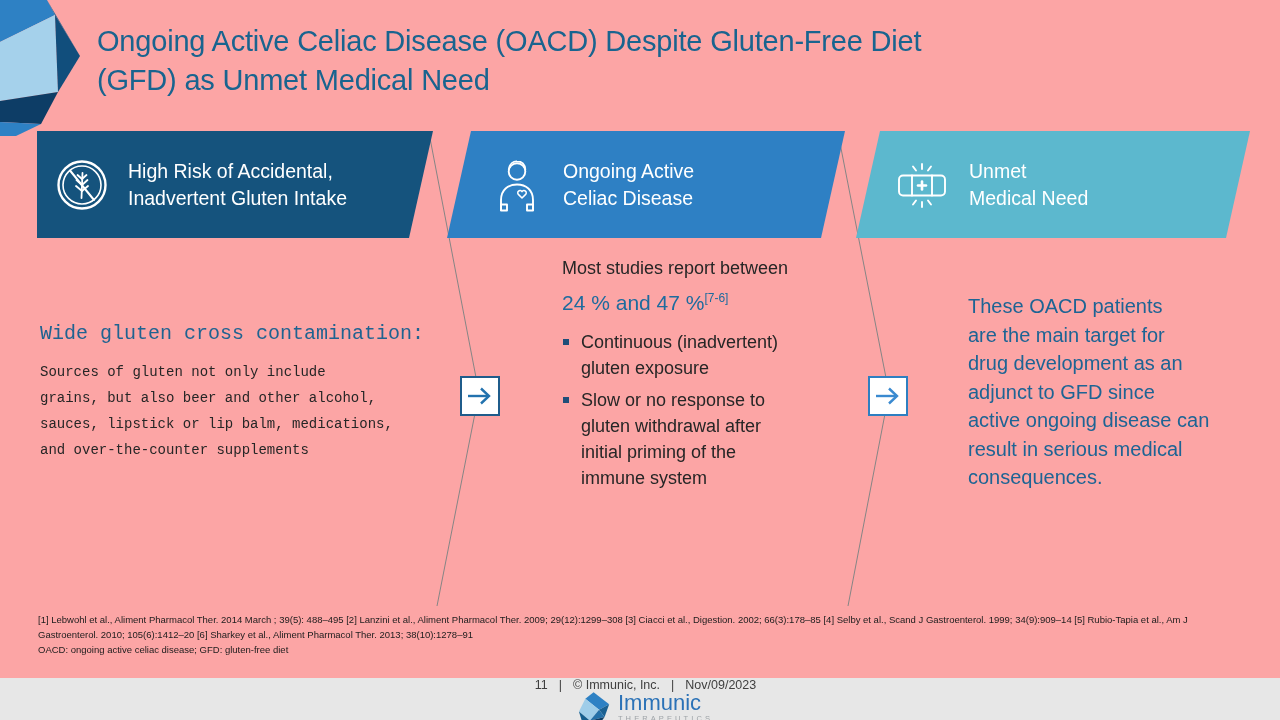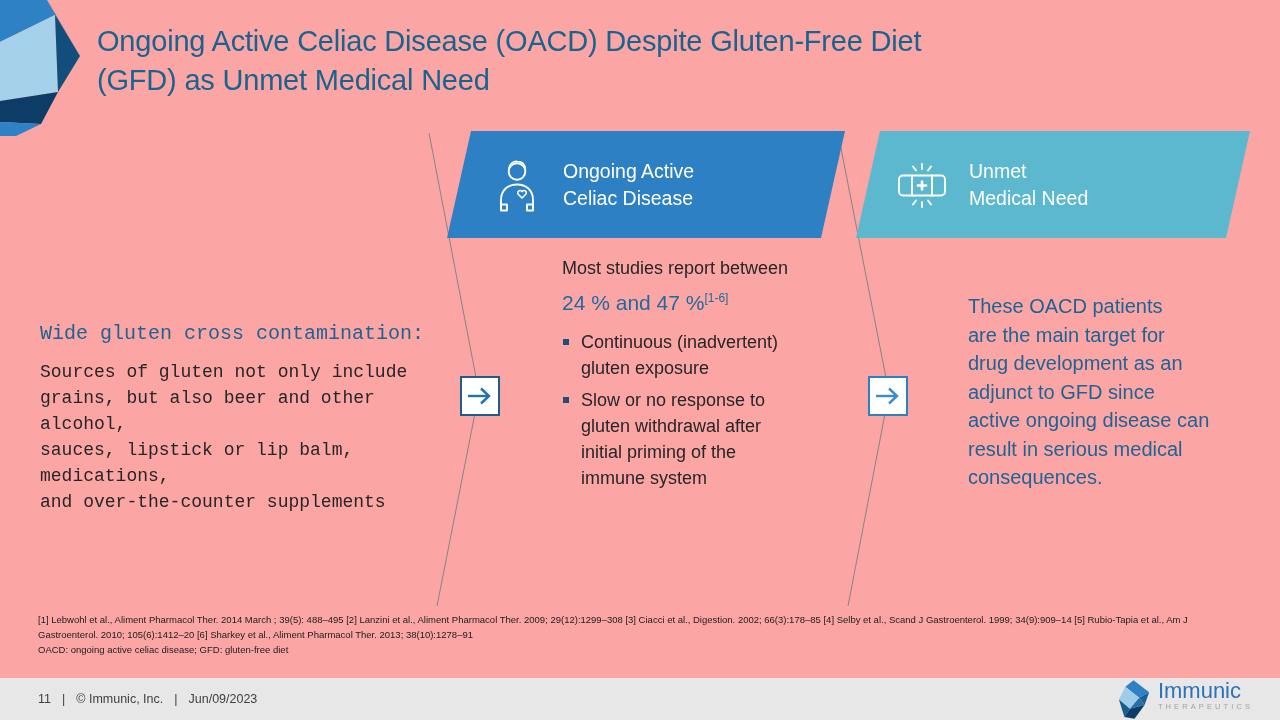--- a/index.html
+++ b/index.html
@@ -41,21 +41,21 @@
   .arrow-box {
     position:absolute; top:376px; width:40px; height:40px; background:#fff;
     display:flex; align-items:center; justify-content:center; box-sizing:border-box;
   }
   .arrow-box1 { left:460px; border:2px solid #1F5C8B; }
   .arrow-box2 { left:868px; border:2px solid #2E7FC1; }
 
   
   .col-left { position:absolute; left:40px; top:322px; width:390px;font-family:Liberation Mono, monospace; }
   .col-left h2 { margin:0; font-size:20px; font-weight:400; color:#1F6391; }
-  .col-left p  { margin:14px 0 0; font-size:18px; line-height:26px; color:#262626; white-space:pre-line; }
+  .col-left p  { margin:14px 0 0; font-size:14px; line-height:26px; color:#262626; white-space:pre-line; }
 
   .col-mid { position:absolute; left:562px; top:255px; width:262px; color:#262626; }
   .mid-intro { margin:0; font-size:18px; line-height:27px; }
   .mid-stat  { margin:2px 0 0; font-size:21px; line-height:28px; color:#1D6B9E; }
   .mid-stat sup { font-size:12px; }
   .mid-cont  { margin:5px 0 0; font-size:18px; line-height:26px; white-space:pre-line; }
   .mid-bullets { margin:12px 0 0; padding:0; list-style:none; }
   .mid-bullets li {
     position:relative; padding-left:19px; font-size:18px; line-height:26px;
     white-space:pre-line; margin-bottom:6px;
@@ -68,21 +68,21 @@
   .col-right p { margin:0; font-size:20px; line-height:28.5px; color:#1D6494; white-space:pre-line; }
 
   
   .footnotes { position:absolute; left:38px; top:612px; width:1210px; color:#1C1C1C; }
   .footnotes p { margin:0; font-size:9.5px; line-height:15px; white-space:pre-line; }
 
   
   .bottom-bar {
     position:absolute; left:0; bottom:0; width:1280px; height:42px; background:#E7E7E7;
     display:flex; align-items:center; justify-content:space-between;
-    padding:0 27px 0 38px; box-sizing:border-box;
+    padding:0 27px 0 38px; box-sizing:border-box;flex-direction:column;
   }
   .page-info { font-size:12.5px; color:#3F3F3F; display:flex; align-items:center; gap:11px; }
   .logo { display:flex; align-items:flex-start; gap:7px; }
   .logo-text { display:flex; flex-direction:column; }
   .logo-name { font-size:22px; line-height:22px; color:#2B72B7; }
   .logo-sub  { font-size:7.5px; color:#9FA4A8; letter-spacing:3.1px; margin-top:0; }
 </style>
 </head>
 <body>
 
@@ -98,20 +98,36 @@
   </svg>
 
   <h1 class="title">Ongoing Active Celiac Disease (OACD) Despite Gluten-Free Diet
 (GFD) as Unmet Medical Need</h1>
 
   <svg class="separators" width="1280" height="720" viewBox="0 0 1280 720">
     <polyline points="429,133 479,393 437,606" fill="none" stroke="#858585" stroke-width="1"></polyline>
     <polyline points="838,133 889,393 848,606" fill="none" stroke="#858585" stroke-width="1"></polyline>
   </svg>
 
+  <div class="banner banner1">
+    <svg width="52" height="52" viewBox="0 0 52 52" fill="none" stroke="#FFFFFF" stroke-linecap="round">
+      <circle cx="26" cy="26" r="23.5" stroke-width="2.4"></circle>
+      <circle cx="26" cy="26" r="19" stroke-width="1.6"></circle>
+      <line x1="25.5" y1="39" x2="26.5" y2="14" stroke-width="1.8"></line>
+      <line x1="26" y1="32" x2="20" y2="27" stroke-width="1.8"></line>
+      <line x1="26" y1="32" x2="32" y2="27" stroke-width="1.8"></line>
+      <line x1="26" y1="26" x2="20.5" y2="21" stroke-width="1.8"></line>
+      <line x1="26" y1="26" x2="31.5" y2="21" stroke-width="1.8"></line>
+      <line x1="26" y1="20" x2="21.5" y2="16" stroke-width="1.8"></line>
+      <line x1="26" y1="20" x2="30.5" y2="16" stroke-width="1.8"></line>
+      <line x1="14" y1="11.5" x2="38" y2="41" stroke-width="2"></line>
+    </svg>
+    <div class="label">High Risk of Accidental,
+Inadvertent Gluten Intake</div>
+  </div>
 
   <div class="banner banner2">
     <svg width="48" height="54" viewBox="0 0 48 54" fill="none" stroke="#FFFFFF" stroke-width="1.9" stroke-linecap="round" stroke-linejoin="round">
       <circle cx="24" cy="13.5" r="8.3"></circle>
       <path d="M15.8,11.5 C16.5,5.5 20.5,3.2 24,3.4 C29,3.4 31.8,6 32.3,11.5"></path>
       <path d="M8,52 L8,42 C8,32 15,26.5 24,26.5 C33,26.5 40,32 40,42 L40,52"></path>
       <path d="M8,46.5 L14,46.5 L14,52.5 L8,52.5 Z"></path>
       <path d="M34,46.5 L40,46.5 L40,52.5 L34,52.5 Z"></path>
       <path d="M29,40 l-3.4,-3.4 a2.3,2.3 0 1 1 3.4,-3 a2.3,2.3 0 1 1 3.4,3 Z" stroke-width="1.5"></path>
     </svg>
@@ -153,21 +169,21 @@
   <section class="col-left">
     <h2>Wide gluten cross contamination:</h2>
     <p>Sources of gluten not only include
 grains, but also beer and other alcohol,
 sauces, lipstick or lip balm, medications,
 and over-the-counter supplements</p>
   </section>
 
   <section class="col-mid">
     <p class="mid-intro">Most studies report between</p>
-    <p class="mid-stat"><span>24 % and 47 %</span><sup>[1-6]</sup></p>
+    <p class="mid-stat"><span>24 % and 47 %</span><sup>[7-6]</sup></p>
     <ul class="mid-bullets">
       <li>Continuous (inadvertent)
 gluten exposure</li>
       <li>Slow or no response to
 gluten withdrawal after
 initial priming of the
 immune system</li>
     </ul>
   </section>
 
@@ -186,21 +202,21 @@
 Gastroenterol. 2010; 105(6):1412–20 [6] Sharkey et al., Aliment Pharmacol Ther. 2013; 38(10):1278–91</p>
     <p>OACD: ongoing active celiac disease; GFD: gluten-free diet</p>
   </div>
 
   <footer class="bottom-bar">
     <div class="page-info">
       <span>11</span>
       <span class="pipe">|</span>
       <span>© Immunic, Inc.</span>
       <span class="pipe">|</span>
-      <span>Jun/09/2023</span>
+      <span>Nov/09/2023</span>
     </div>
     <div class="logo">
       <svg width="33" height="39" viewBox="0 0 36 42">
         <polygon points="17,0 34,13 23,19 8,7" fill="#2E81C4"></polygon>
         <polygon points="8,7 23,19 13,31 1,21" fill="#9FCDE9"></polygon>
         <polygon points="34,13 29,27 23,19" fill="#1B6192"></polygon>
         <polygon points="23,19 29,27 13,31" fill="#2470A8"></polygon>
         <polygon points="1,21 13,31 7,40" fill="#155D8D"></polygon>
         <polygon points="13,31 29,27 18,42 7,40" fill="#0D3D66"></polygon>
       </svg>

